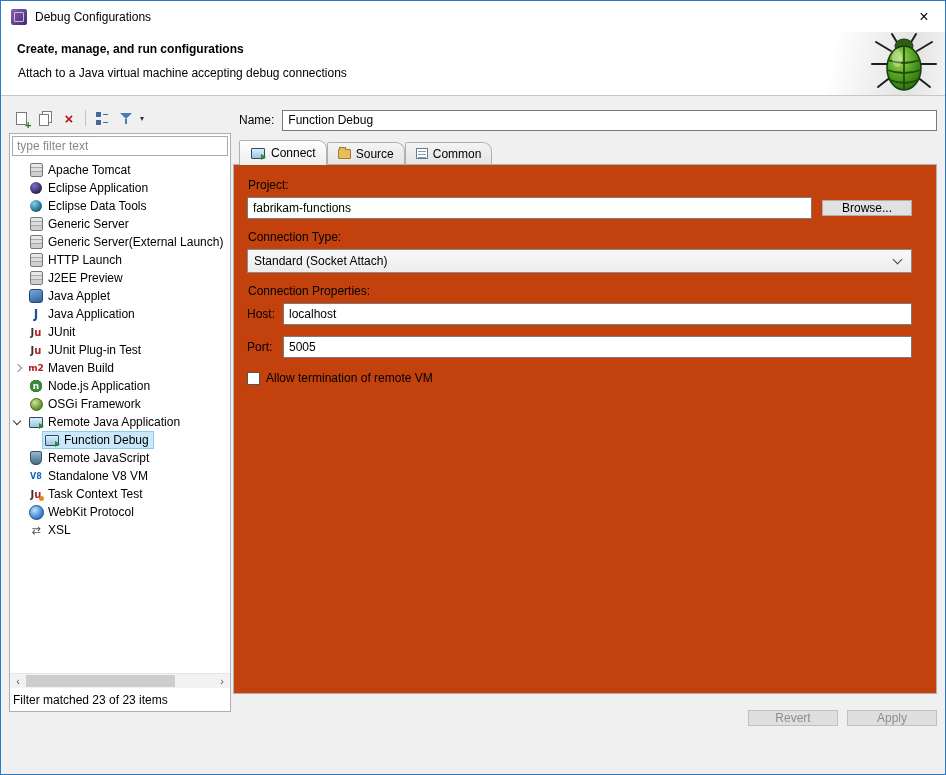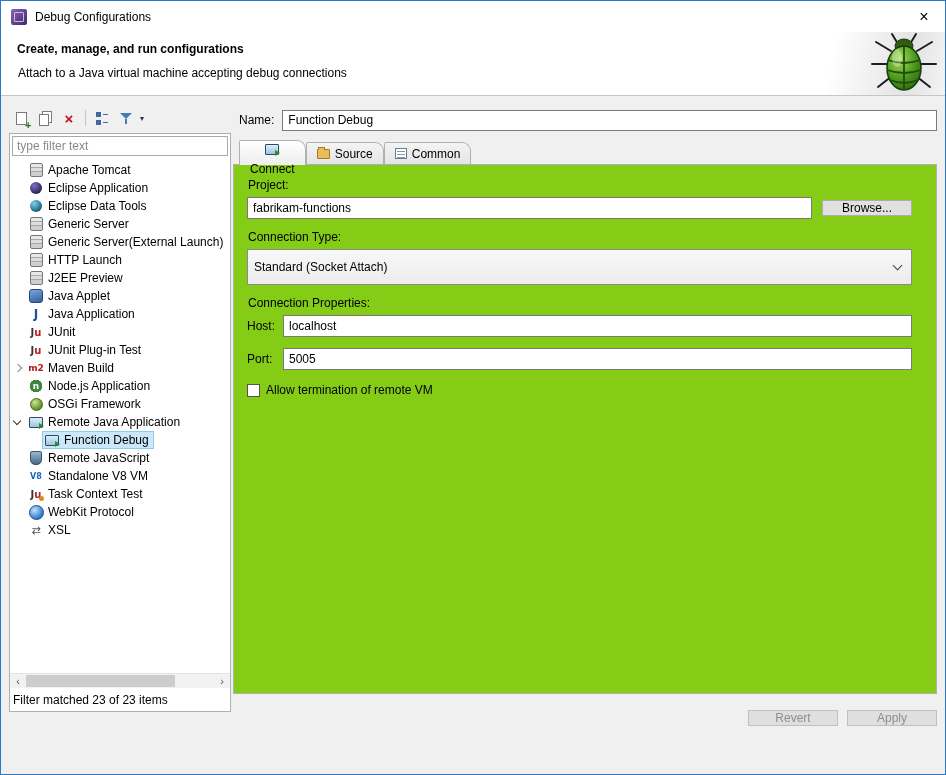--- a/index.html
+++ b/index.html
@@ -92,27 +92,27 @@
   .right{position:absolute;left:232px;top:104px;right:8px;bottom:48px;display:flex;flex-direction:column;}
   .name-row{display:flex;align-items:center;margin:4px 0 0 6px;height:22px;}
   .name-row label{margin-right:8px;}
   .tinput{height:21px;border:1px solid #7a7a7a;background:#fff;padding:1px 5px;font:12px "Liberation Sans",sans-serif;outline:none;}
   .name-row .tinput{flex:1;}
   .tabs{display:flex;margin:9px 0 0 6px;height:24px;position:relative;z-index:2;}
   .tab{display:flex;align-items:center;gap:5px;padding:0 10px;height:22px;margin-top:2px;
     border:1px solid #b0b0b0;border-bottom:none;border-radius:2px 9px 0 0;
     background:linear-gradient(#f4f4f4,#e4e4e4);position:relative;}
   .tab.active{height:25px;margin-top:0;margin-bottom:-1px;z-index:3;
-    background:linear-gradient(#ffffff,#f0f0f0 85%);flex-direction:column;}
-  .tab-content{flex:1;border:1px solid #b0b0b0;background:#84cc16;padding:11px 24px 10px 13px;position:relative;z-index:1;overflow:hidden;}
+    background:linear-gradient(#ffffff,#f0f0f0 85%);}
+  .tab-content{flex:1;border:1px solid #b0b0b0;background:#c2410c;padding:11px 24px 10px 13px;position:relative;z-index:1;overflow:hidden;}
   .fl{margin:2px 0 5px 1px;}
   .frow{display:flex;align-items:center;margin-bottom:11px;}
   .frow .tinput{flex:1;height:22px;}
   .browse-btn{margin-left:10px;width:90px;height:24px;}
-  .combo{height:36px;border:1px solid #8a8a8a;background:linear-gradient(#f8f8f8,#ececec);display:flex;align-items:center;padding-left:6px;}
+  .combo{height:24px;border:1px solid #8a8a8a;background:linear-gradient(#f8f8f8,#ececec);display:flex;align-items:center;padding-left:6px;}
   .combo-text{flex:1;}
   .cv{width:7px;height:7px;border-right:1.5px solid #444;border-bottom:1.5px solid #444;transform:rotate(45deg);margin-right:10px;margin-top:-3px;flex:0 0 7px;}
   .hp-label{width:36px;flex:0 0 36px;}
   .check-row{display:flex;align-items:center;gap:6px;margin-top:13px;}
   .checkbox{width:13px;height:13px;border:1px solid #555;background:#fff;flex:0 0 13px;}
   .actions{display:flex;justify-content:flex-end;gap:9px;margin-top:16px;}
   
   .btn{min-width:90px;height:16px;background:#e1e1e1;border:1px solid #adadad;display:flex;align-items:center;justify-content:center;font:12px "Liberation Sans",sans-serif;}
   .btn.disabled{color:#8e8e8e;background:#dfdfdf;border-color:#c0c0c0;}
   .btn.default{border-color:#0078d7;box-shadow:inset 0 0 0 1px #5ea4dd;}

